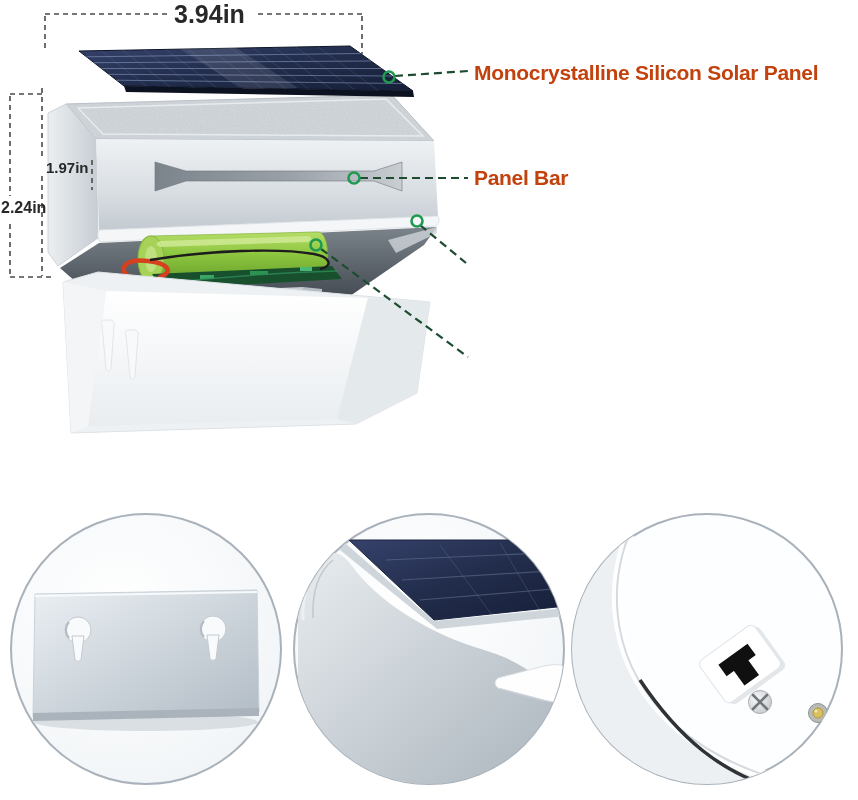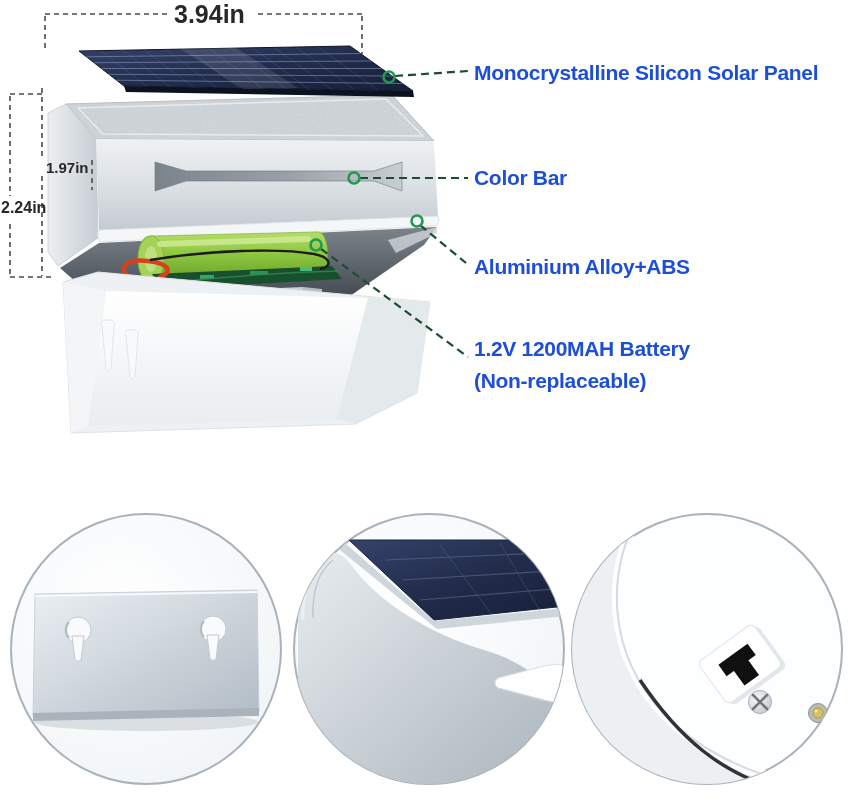--- a/index.html
+++ b/index.html
@@ -1,19 +1,19 @@
 <!DOCTYPE html>
 <html><head>
 <meta charset="utf-8">
 <style>
   html,body{margin:0;padding:0;background:#ffffff;}
   .stage{position:relative;width:858px;height:800px;background:#ffffff;overflow:hidden;
          font-family:"Liberation Sans",sans-serif;}
   .scene{position:absolute;left:0;top:0;}
-  .lbl{position:absolute;font-weight:bold;font-size:21px;line-height:26px;color:#1d4ed8;
+  .lbl{position:absolute;font-weight:bold;font-size:21px;line-height:26px;color:#c2410c;
        letter-spacing:-0.3px;white-space:nowrap;}
   .dim{position:absolute;font-weight:bold;color:#282828;white-space:nowrap;}
   .dim-w{left:174px;top:0px;font-size:25px;}
   .dim-h1{left:46px;top:159px;font-size:15px;}
   .dim-h2{left:1px;top:199px;font-size:16px;}
   .lbl-solar{left:474px;top:60px;}
   .lbl-colorbar{left:474px;top:165px;}
   .lbl-material{left:474px;top:254px;}
   .lbl-batt1{left:474px;top:336px;}
   .lbl-batt2{left:474px;top:368px;}
@@ -269,18 +269,15 @@
       </g>
     </g>
   </g>
 </svg>
 
 <div class="dim dim-w">3.94in</div>
 <div class="dim dim-h1">1.97in</div>
 <div class="dim dim-h2">2.24in</div>
 
 <div class="lbl lbl-solar">Monocrystalline Silicon Solar Panel</div>
-<div class="lbl lbl-colorbar">Color Bar</div>
-<div class="lbl lbl-material">Aluminium Alloy+ABS</div>
-<div class="lbl lbl-batt1">1.2V 1200MAH Battery</div>
-<div class="lbl lbl-batt2">(Non-replaceable)</div>
+<div class="lbl lbl-colorbar">Panel Bar</div>
 
 </div>
 
 </body></html>

